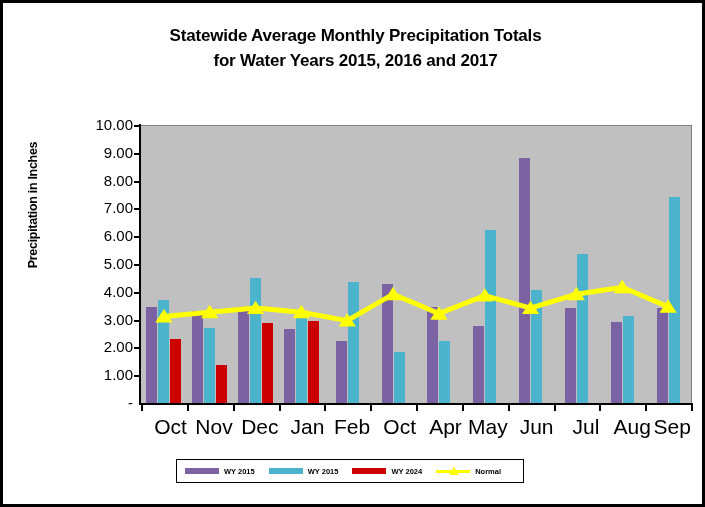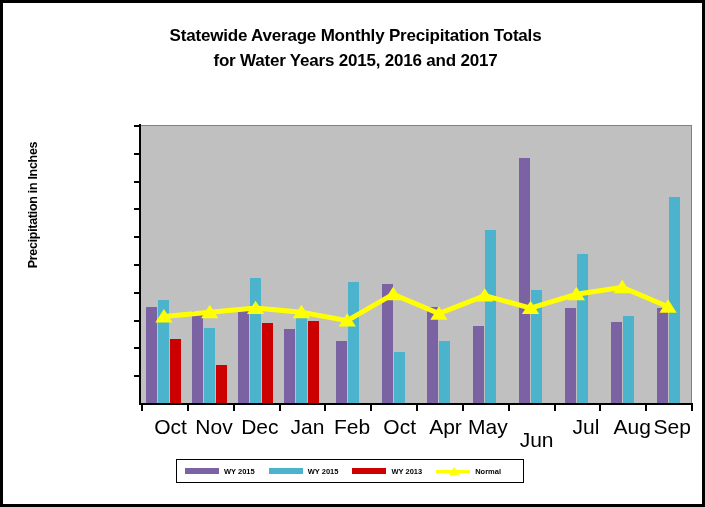--- a/index.html
+++ b/index.html
@@ -247,20 +247,33 @@
           <polygon points="435.4166666666667,160.75 426.7766666666667,174.19 444.0566666666667,174.19" fill="#FFFF00"></polygon>
           <polygon points="481.25000000000006,153.8 472.61000000000007,167.24 489.89000000000004,167.24" fill="#FFFF00"></polygon>
           <polygon points="527.0833333333334,173.26 518.4433333333334,186.7 535.7233333333334,186.7" fill="#FFFF00"></polygon>
         </svg>
       </div>
   </div>
 
   <div id="y-axis-line"></div>
   <div id="x-axis-line"></div>
 
+  <div id="y-labels">
+      <div class="y-tick-label" style="top: 0px;">10.00</div>
+      <div class="y-tick-label" style="top: 27.8px;">9.00</div>
+      <div class="y-tick-label" style="top: 55.6px;">8.00</div>
+      <div class="y-tick-label" style="top: 83.4px;">7.00</div>
+      <div class="y-tick-label" style="top: 111.2px;">6.00</div>
+      <div class="y-tick-label" style="top: 139px;">5.00</div>
+      <div class="y-tick-label" style="top: 166.8px;">4.00</div>
+      <div class="y-tick-label" style="top: 194.6px;">3.00</div>
+      <div class="y-tick-label" style="top: 222.4px;">2.00</div>
+      <div class="y-tick-label" style="top: 250.2px;">1.00</div>
+      <div class="y-tick-label" style="top: 278px;">-</div>
+    </div>
   <div id="y-ticks">
       <div class="y-tick-mark" style="top: 122px; left: 131px;"></div>
       <div class="y-tick-mark" style="top: 149.8px; left: 131px;"></div>
       <div class="y-tick-mark" style="top: 177.6px; left: 131px;"></div>
       <div class="y-tick-mark" style="top: 205.4px; left: 131px;"></div>
       <div class="y-tick-mark" style="top: 233.2px; left: 131px;"></div>
       <div class="y-tick-mark" style="top: 261px; left: 131px;"></div>
       <div class="y-tick-mark" style="top: 288.8px; left: 131px;"></div>
       <div class="y-tick-mark" style="top: 316.6px; left: 131px;"></div>
       <div class="y-tick-mark" style="top: 344.4px; left: 131px;"></div>
@@ -283,38 +296,38 @@
     </div>
   <div id="x-labels">
       <div class="x-tick-label" style="left: 138px; width: 45.8333px;">Oct</div>
       <div class="x-tick-label" style="left: 183.833px; width: 45.8333px;">Nov</div>
       <div class="x-tick-label" style="left: 229.667px; width: 45.8333px;">Dec</div>
       <div class="x-tick-label" style="left: 275.5px; width: 45.8333px;">Jan</div>
       <div class="x-tick-label" style="left: 321.333px; width: 45.8333px;">Feb</div>
       <div class="x-tick-label" style="left: 367.167px; width: 45.8333px;">Oct</div>
       <div class="x-tick-label" style="left: 413px; width: 45.8333px;">Apr</div>
       <div class="x-tick-label" style="left: 458.833px; width: 45.8333px;">May</div>
-      <div class="x-tick-label" style="left: 504.667px; width: 45.8333px; margin-top: 13px;">Jun</div>
+      <div class="x-tick-label" style="left: 504.667px; width: 45.8333px;">Jun</div>
       <div class="x-tick-label" style="left: 550.5px; width: 45.8333px;">Jul</div>
       <div class="x-tick-label" style="left: 602px; width: 45.8333px;">Aug</div>
       <div class="x-tick-label" style="left: 642.167px; width: 45.8333px;">Sep</div>
     </div>
 
   <div id="legend">
       <div class="legend-entry">
         <span class="legend-swatch" style="background: rgb(123, 98, 163);"></span>
         <span class="legend-label">WY 2015</span>
       </div>
       <div class="legend-entry">
         <span class="legend-swatch" style="background: rgb(75, 179, 204);"></span>
         <span class="legend-label">WY 2015</span>
       </div>
       <div class="legend-entry">
         <span class="legend-swatch" style="background: rgb(204, 0, 0);"></span>
-        <span class="legend-label">WY 2013</span>
+        <span class="legend-label">WY 2024</span>
       </div>
       <div class="legend-entry">
         <span class="legend-swatch line-swatch" style="background: rgb(255, 255, 0);">
           <span class="mk"></span>
         </span>
         <span class="legend-label">Normal</span>
       </div>
     </div>
 
 </div>

